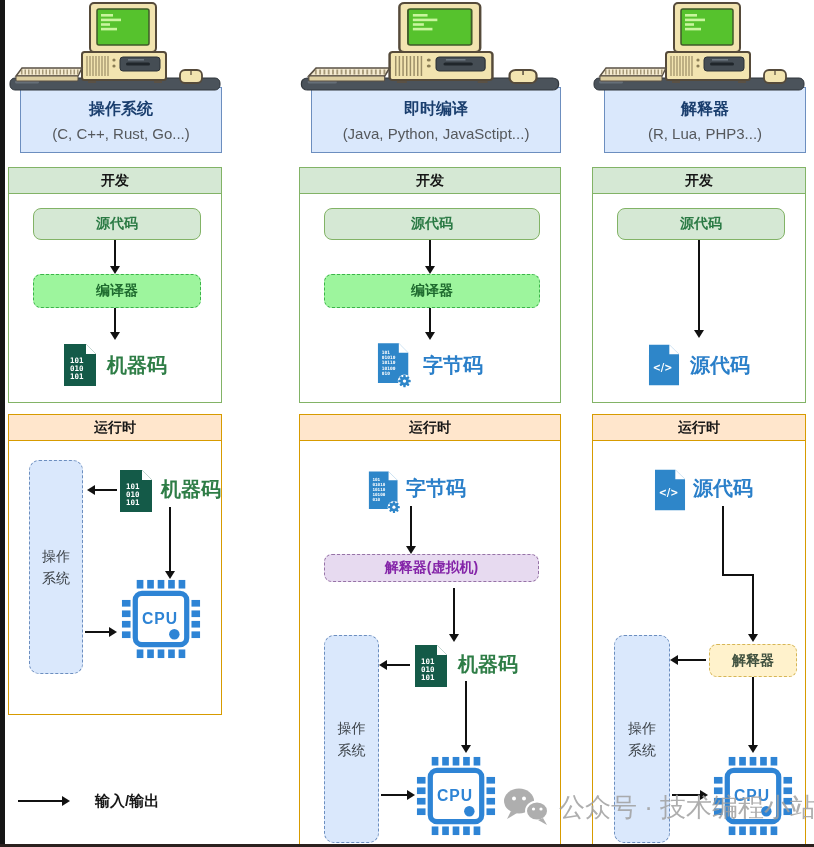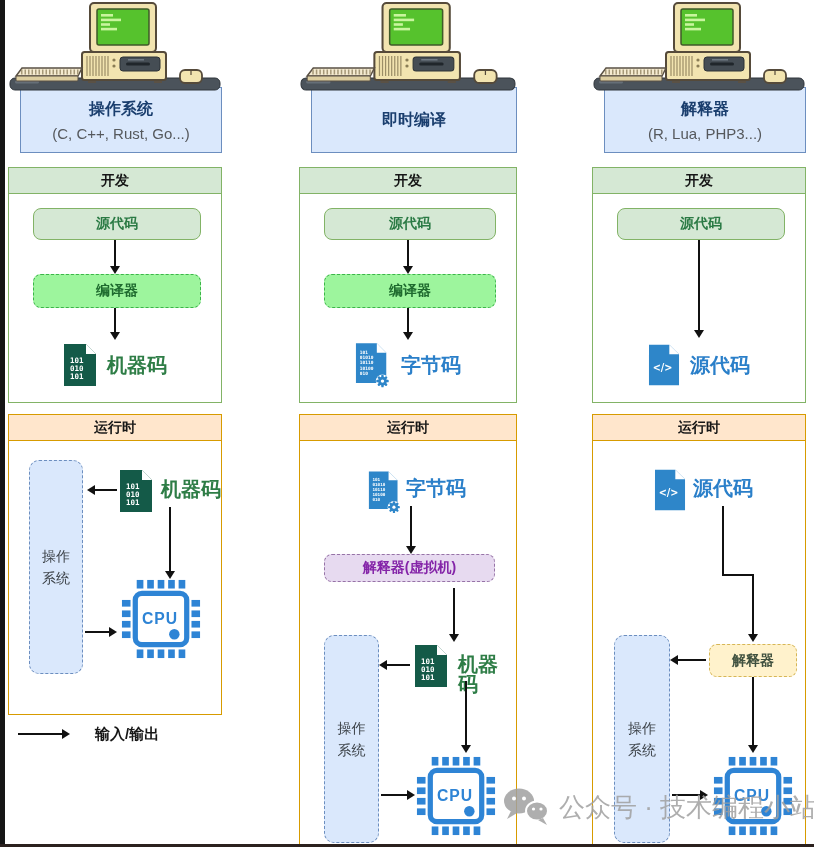--- a/index.html
+++ b/index.html
@@ -48,21 +48,21 @@
   .ah.left::after{content:"";position:absolute;left:-8px;top:-4px;width:0;height:0;
     border-top:5px solid transparent;border-bottom:5px solid transparent;border-right:8px solid var(--arrow);}
   .ah.right::after{content:"";position:absolute;right:-8px;top:-4px;width:0;height:0;
     border-top:5px solid transparent;border-bottom:5px solid transparent;border-left:8px solid var(--arrow);}
   .sv{position:absolute;width:2px;background:var(--arrow);}
   .sh{position:absolute;height:2px;background:var(--arrow);}
 
   .outrow{position:absolute;left:0;right:0;top:172px;height:50px;display:flex;
     align-items:center;justify-content:center;gap:10px;}
 
-  .legend{position:absolute;left:0;top:719px;width:290px;height:40px;}
+  .legend{position:absolute;left:0;top:786px;width:290px;height:40px;}
   .legend-label{position:absolute;left:95px;top:6px;font-size:15px;font-weight:bold;color:#161616;}
 
   .watermark{position:absolute;left:503px;top:787px;display:flex;align-items:center;gap:10px;
     color:var(--watermark);font-size:26px;opacity:.85;z-index:6;white-space:nowrap;}
 
   .mono7{font-family:"DejaVu Sans Mono",monospace;font-weight:bold;font-size:7.5px;fill:#fff;}
   .mono5{font-family:"DejaVu Sans Mono",monospace;font-weight:bold;font-size:4.8px;fill:#fff;}
   .glyph9{font-family:"DejaVu Sans",sans-serif;font-weight:bold;font-size:10px;fill:#fff;}
   .cpu-t{font-family:"Liberation Sans",sans-serif;font-weight:bold;font-size:16.5px;letter-spacing:1px;}
 </style>
@@ -207,23 +207,24 @@
       <span class="cap green" style="left:152px;top:64px;">机器码</span>
       <div class="ah left" style="left:86px;top:74px;width:22px;"></div>
       <div class="av" style="left:160px;top:92px;height:64px;"></div>
       <svg width="80" height="80" viewBox="0 0 84 84" style="position:absolute;left:112px;top:164px;">
           <use href="#cpu-icon"></use>
         </svg>
       <div class="ah right" style="left:76px;top:216px;width:24px;"></div>
     </section>
   </div>
 
-  <div class="col" style="left:299px;width:218px;">
+  <div class="col" style="left:299px;width:218px;padding-left:44px;">
     <div class="lang-header">
       <div class="lang-title">即时编译</div>
+      <div class="lang-sub">(Java, Python, JavaSctipt...)</div>
     </div>
     <svg class="pc-svg" viewBox="0 0 214 92" preserveAspectRatio="none">
         <use href="#pc-icon"></use>
       </svg>
 
     <section class="panel dev" style="top:167px;height:236px;">
       <div class="phead">开发</div>
       <div class="box green" style="left:24px;right:20px;top:40px;height:32px;">
           <span>源代码</span>
         </div>

